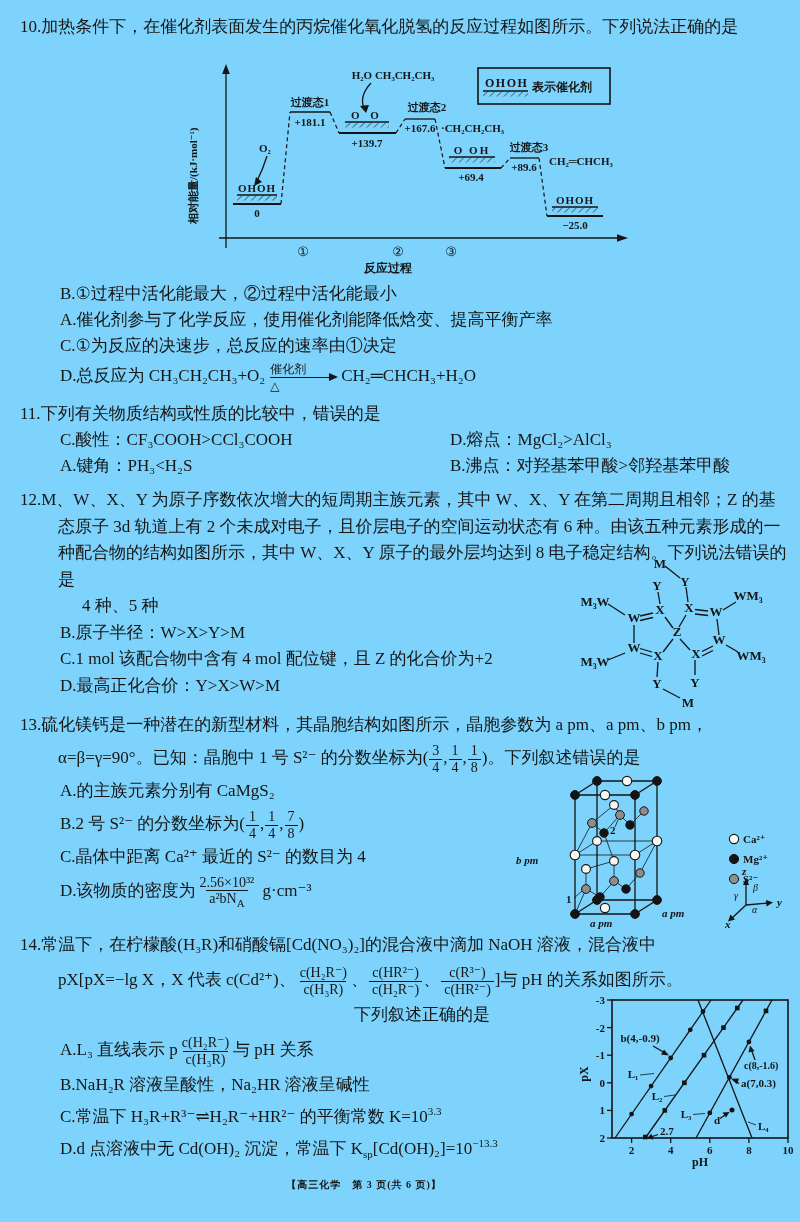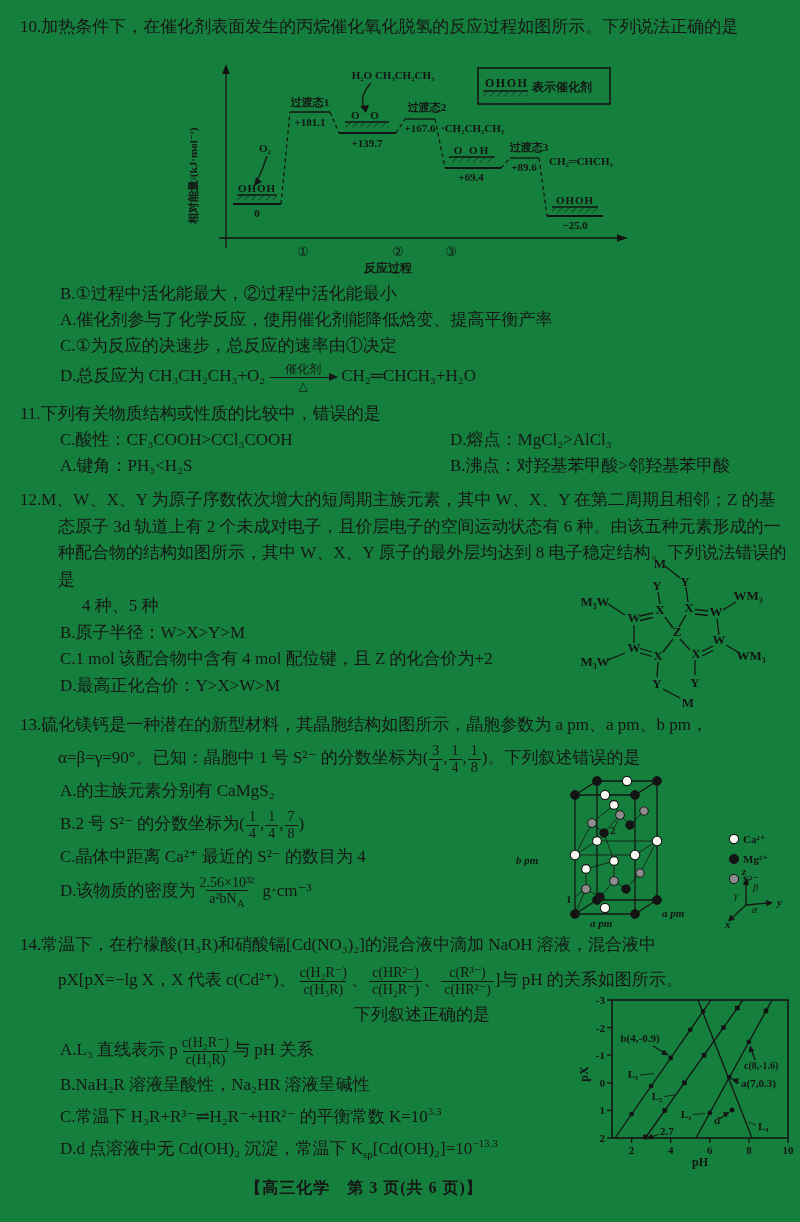--- a/index.html
+++ b/index.html
@@ -1,42 +1,42 @@
 <!DOCTYPE html>
 <html><head>
 <meta charset="utf-8">
 <style>
   html,body{margin:0;padding:0;}
   body{width:800px;height:1222px;background:#eef0ea;font-family:"Liberation Serif","DejaVu Serif",serif;color:#161616;}
-  .page{position:relative;width:800px;height:1222px;overflow:hidden;background:#15803d;}
+  .page{position:relative;width:800px;height:1222px;overflow:hidden;background:#7dd3fc;}
   .blk{position:absolute;font-size:17px;line-height:26px;}
   .stem{padding-left:38px;text-indent:-38px;}
   .opt{margin-left:40px;}
   .opt2{margin-left:62px;}
   .row2{display:flex;}
   .row2 .c1{width:390px;}
   sup,sub{font-size:11px;}
   .frac{display:inline-flex;flex-direction:column;align-items:center;vertical-align:middle;line-height:1.1;font-size:14px;margin:0 1px;text-indent:0;}
   .frac .fn{padding:0 3px;}
   .frac .fd{border-top:1.3px solid #161616;padding:0 3px;}
-  .rxn{display:inline-flex;flex-direction:column;align-items:center;vertical-align:middle;line-height:1;margin:0 5px;text-indent:0;}
+  .rxn{display:inline-flex;flex-direction:column;align-items:flex-start;vertical-align:middle;line-height:1;margin:0 5px;text-indent:0;}
   .rxn .rtop{font-size:12px;margin-bottom:2px;}
   .rxn .shaft{width:66px;height:0;border-bottom:1.7px solid #161616;position:relative;}
   .rxn .shaft::after{content:"";position:absolute;right:-2px;top:-4px;border-left:9px solid #161616;border-top:4px solid transparent;border-bottom:4px solid transparent;}
   .rxn .rbot{font-size:12px;margin-top:2px;}
   svg{position:absolute;overflow:visible;}
   svg text{fill:#141414;font-family:"Liberation Serif","DejaVu Serif",serif;}
   .sline{stroke:#141414;stroke-width:1.3;fill:none;}
   .slv{stroke:#141414;stroke-width:2.1;fill:none;}
   .sdash{stroke:#141414;stroke-width:1.2;fill:none;stroke-dasharray:4 3;}
   .thin{stroke:#141414;stroke-width:0.8;fill:none;}
   .t10{font-size:10px;}.t11{font-size:11px;}.t12{font-size:12px;}.t13{font-size:13px;}
   .tb{font-weight:bold;}
   .mid{text-anchor:middle;}.endx{text-anchor:end;}
-  .footer{position:absolute;left:0;width:728px;text-align:center;font-size:16px;font-weight:bold;letter-spacing:1px;}
+  .footer{position:absolute;left:0;width:728px;text-align:center;font-size:10px;font-weight:bold;letter-spacing:1px;}
   .atom-ca{fill:#f7f7f3;stroke:#141414;stroke-width:1.1;}
   .atom-mg{fill:#141414;stroke:#141414;stroke-width:1;}
   .atom-s{fill:#8d8d8d;stroke:#141414;stroke-width:1;}
   .mk{fill:#141414;}
 </style>
 </head>
 <body>
 
 <div class="page">
 

